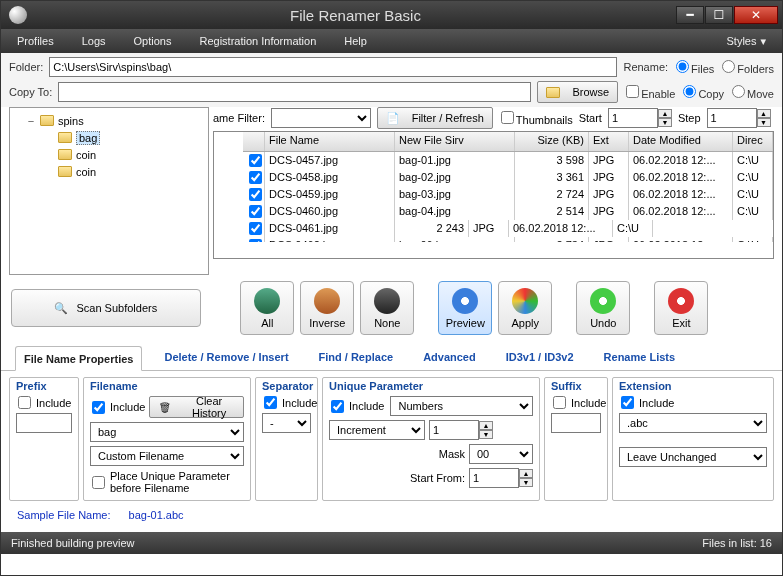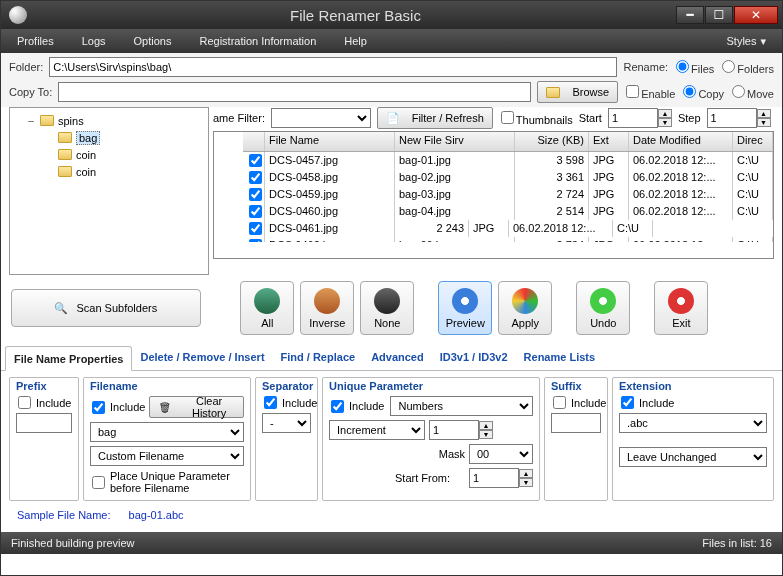--- a/index.html
+++ b/index.html
@@ -47,21 +47,21 @@
 .grow{display:flex;height:17px;}
 .gscroll{height:16px;background:#eee;border-top:1px solid #aaa;position:relative;}
 .gscroll .thumb{position:absolute;left:20px;top:2px;width:180px;height:12px;background:linear-gradient(#ddd,#bbb);border:1px solid #888;border-radius:2px;}
 
 .actionbar { display:flex; align-items:center; padding:6px 10px; gap:6px; }
 .bigbtn { width:54px; height:54px; border:1px solid #aaa; border-radius:4px; background:linear-gradient(#fdfdfd,#e6e6e6); display:flex; flex-direction:column; align-items:center; justify-content:center; gap:3px; cursor:pointer; font-size:11px; }
 .bigbtn.sel { border:1px solid #5a9de0; background:linear-gradient(#eaf3ff,#c9e1ff); }
 .bigbtn .ico{ width:26px; height:26px; border-radius:50%; }
 .scanbtn{ width:190px; height:38px; border:1px solid #aaa; border-radius:4px; background:linear-gradient(#fdfdfd,#e6e6e6); display:flex; align-items:center; justify-content:center; gap:8px; cursor:pointer; }
 
-.tabs { display:flex; padding:0 4px; border-bottom:1px solid #bbb; margin-top:4px; }
+.tabs { display:flex; gap:14px; padding:0 14px; border-bottom:1px solid #bbb; margin-top:4px; }
 .tab { padding:6px 8px 5px; color:#1a4fab; cursor:pointer; font-weight:bold; }
 .tab.active { color:#222; border:1px solid #bbb; border-bottom:1px solid #fff; border-radius:3px 3px 0 0; background:#fff; position:relative; top:1px; }
 
 .propsarea { display:flex; gap:4px; padding:6px 8px 2px; }
 .pg { border:1px solid #bbb; border-radius:2px; padding:4px 6px 6px; display:flex; flex-direction:column; gap:4px; }
 .pg .pgtitle{ color:#164a9c; font-weight:bold; margin-top:-2px; }
 .pg label{ display:flex; align-items:center; gap:3px; }
 .spin { display:inline-flex; align-items:center; }
 .spin input{ width:50px; }
 .spin .sbtns{ display:flex; flex-direction:column; }
@@ -330,21 +330,21 @@
           <div class="sbtns">
             <div>▲</div>
             <div>▼</div>
           </div>
         </div>
     </div>
     <div style="display:flex;gap:4px;align-items:center;justify-content:flex-end">
       <span>Mask</span>
       <select style="width:64px"><option>00</option></select>
     </div>
-    <div style="display:flex;gap:19px;align-items:center;justify-content:flex-end">
+    <div style="display:flex;gap:4px;align-items:center;justify-content:flex-end">
       <span>Start From:</span>
       <div class="spin">
           <input type="text" value="1" style="">
           <div class="sbtns">
             <div>▲</div>
             <div>▼</div>
           </div>
         </div>
     </div>
   </div>

